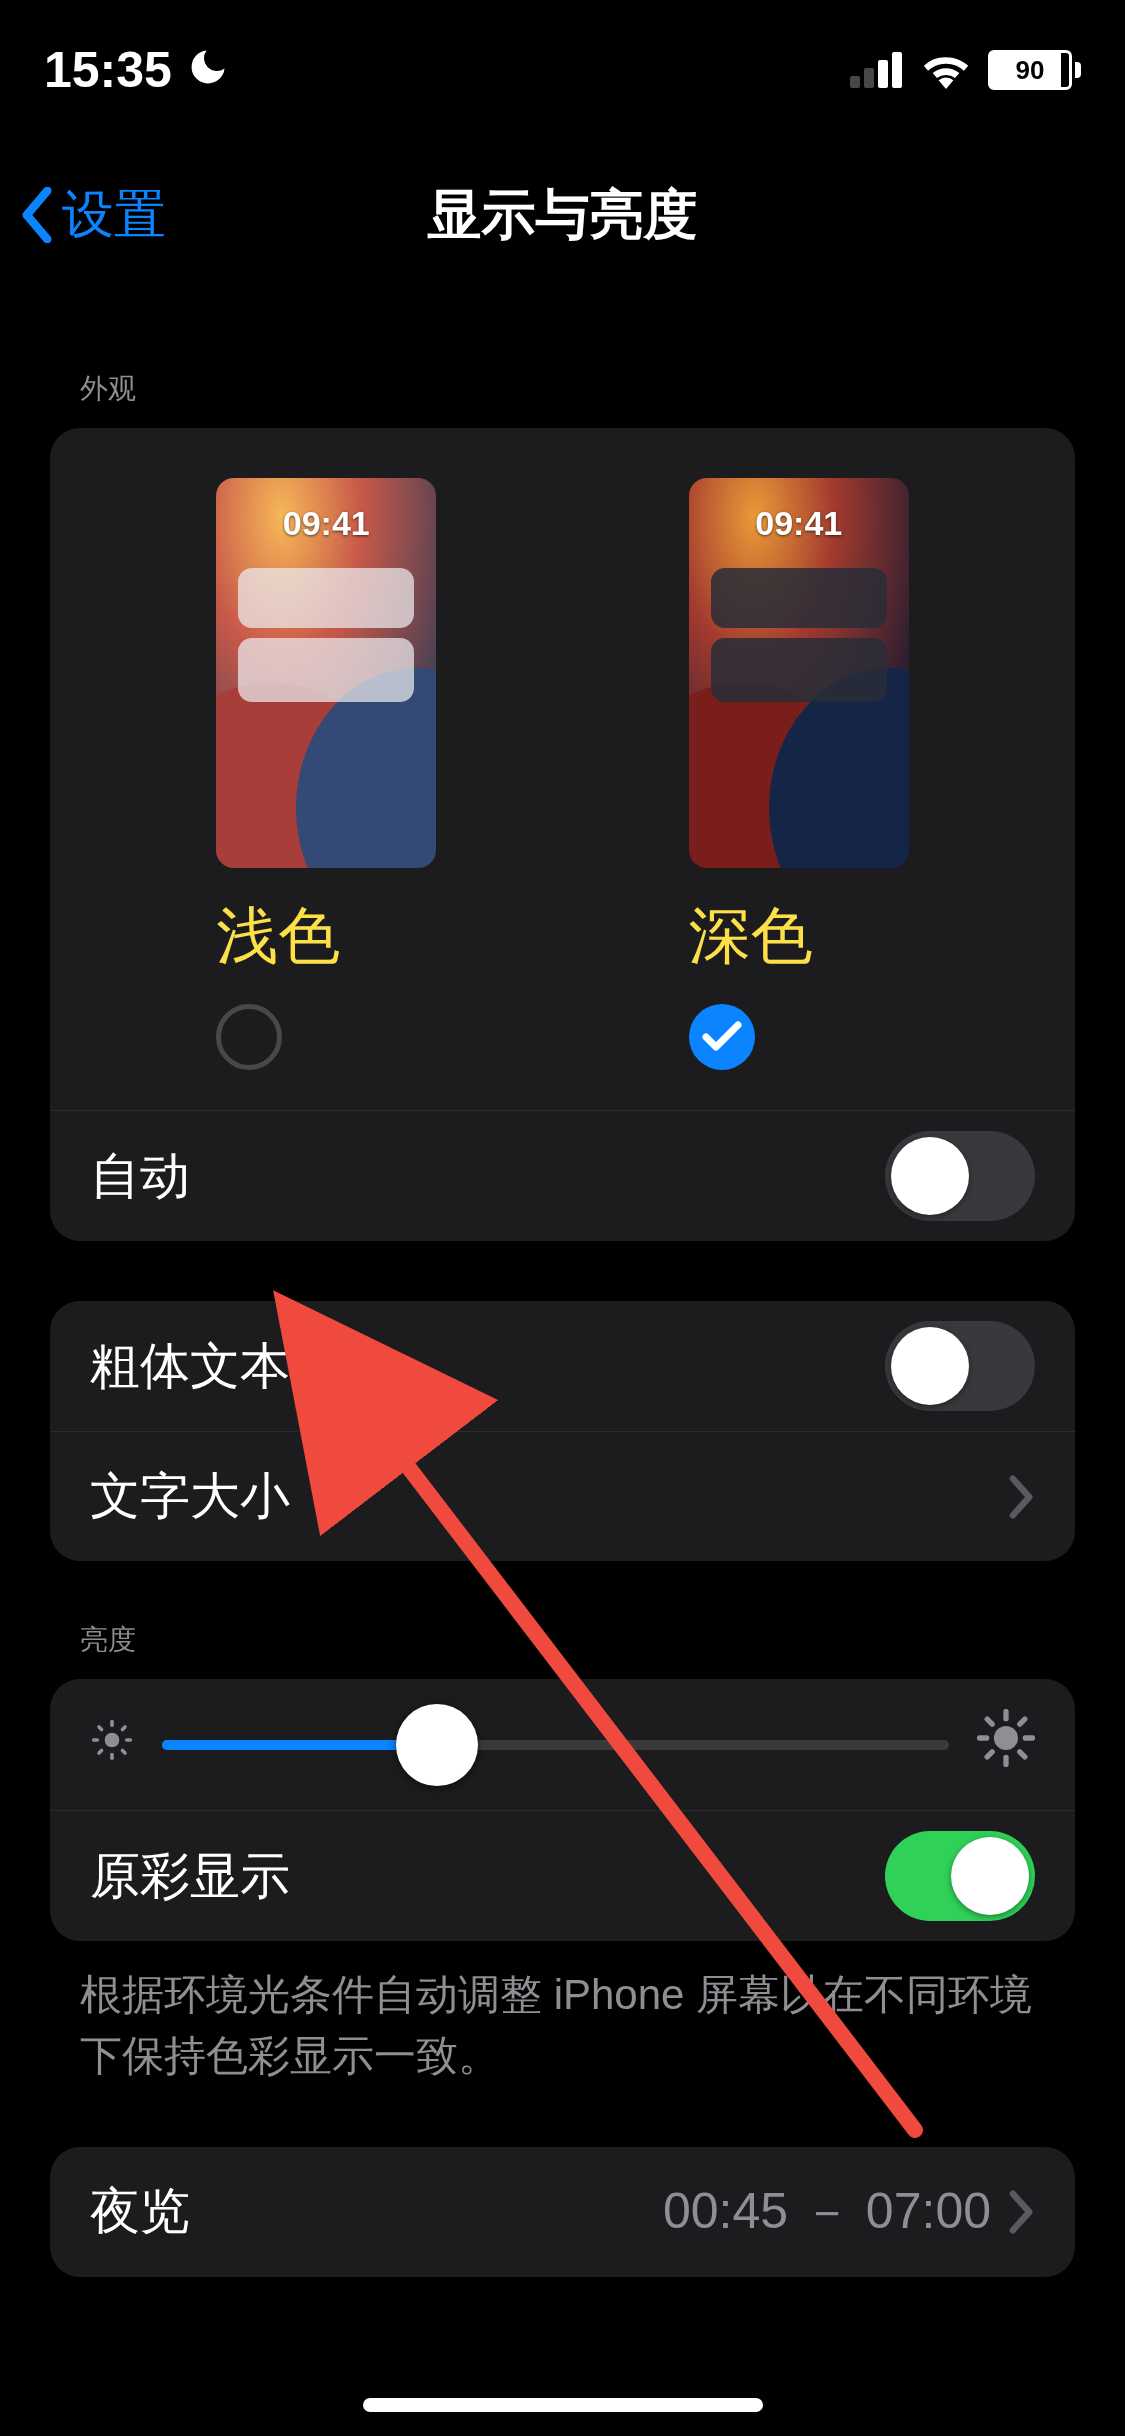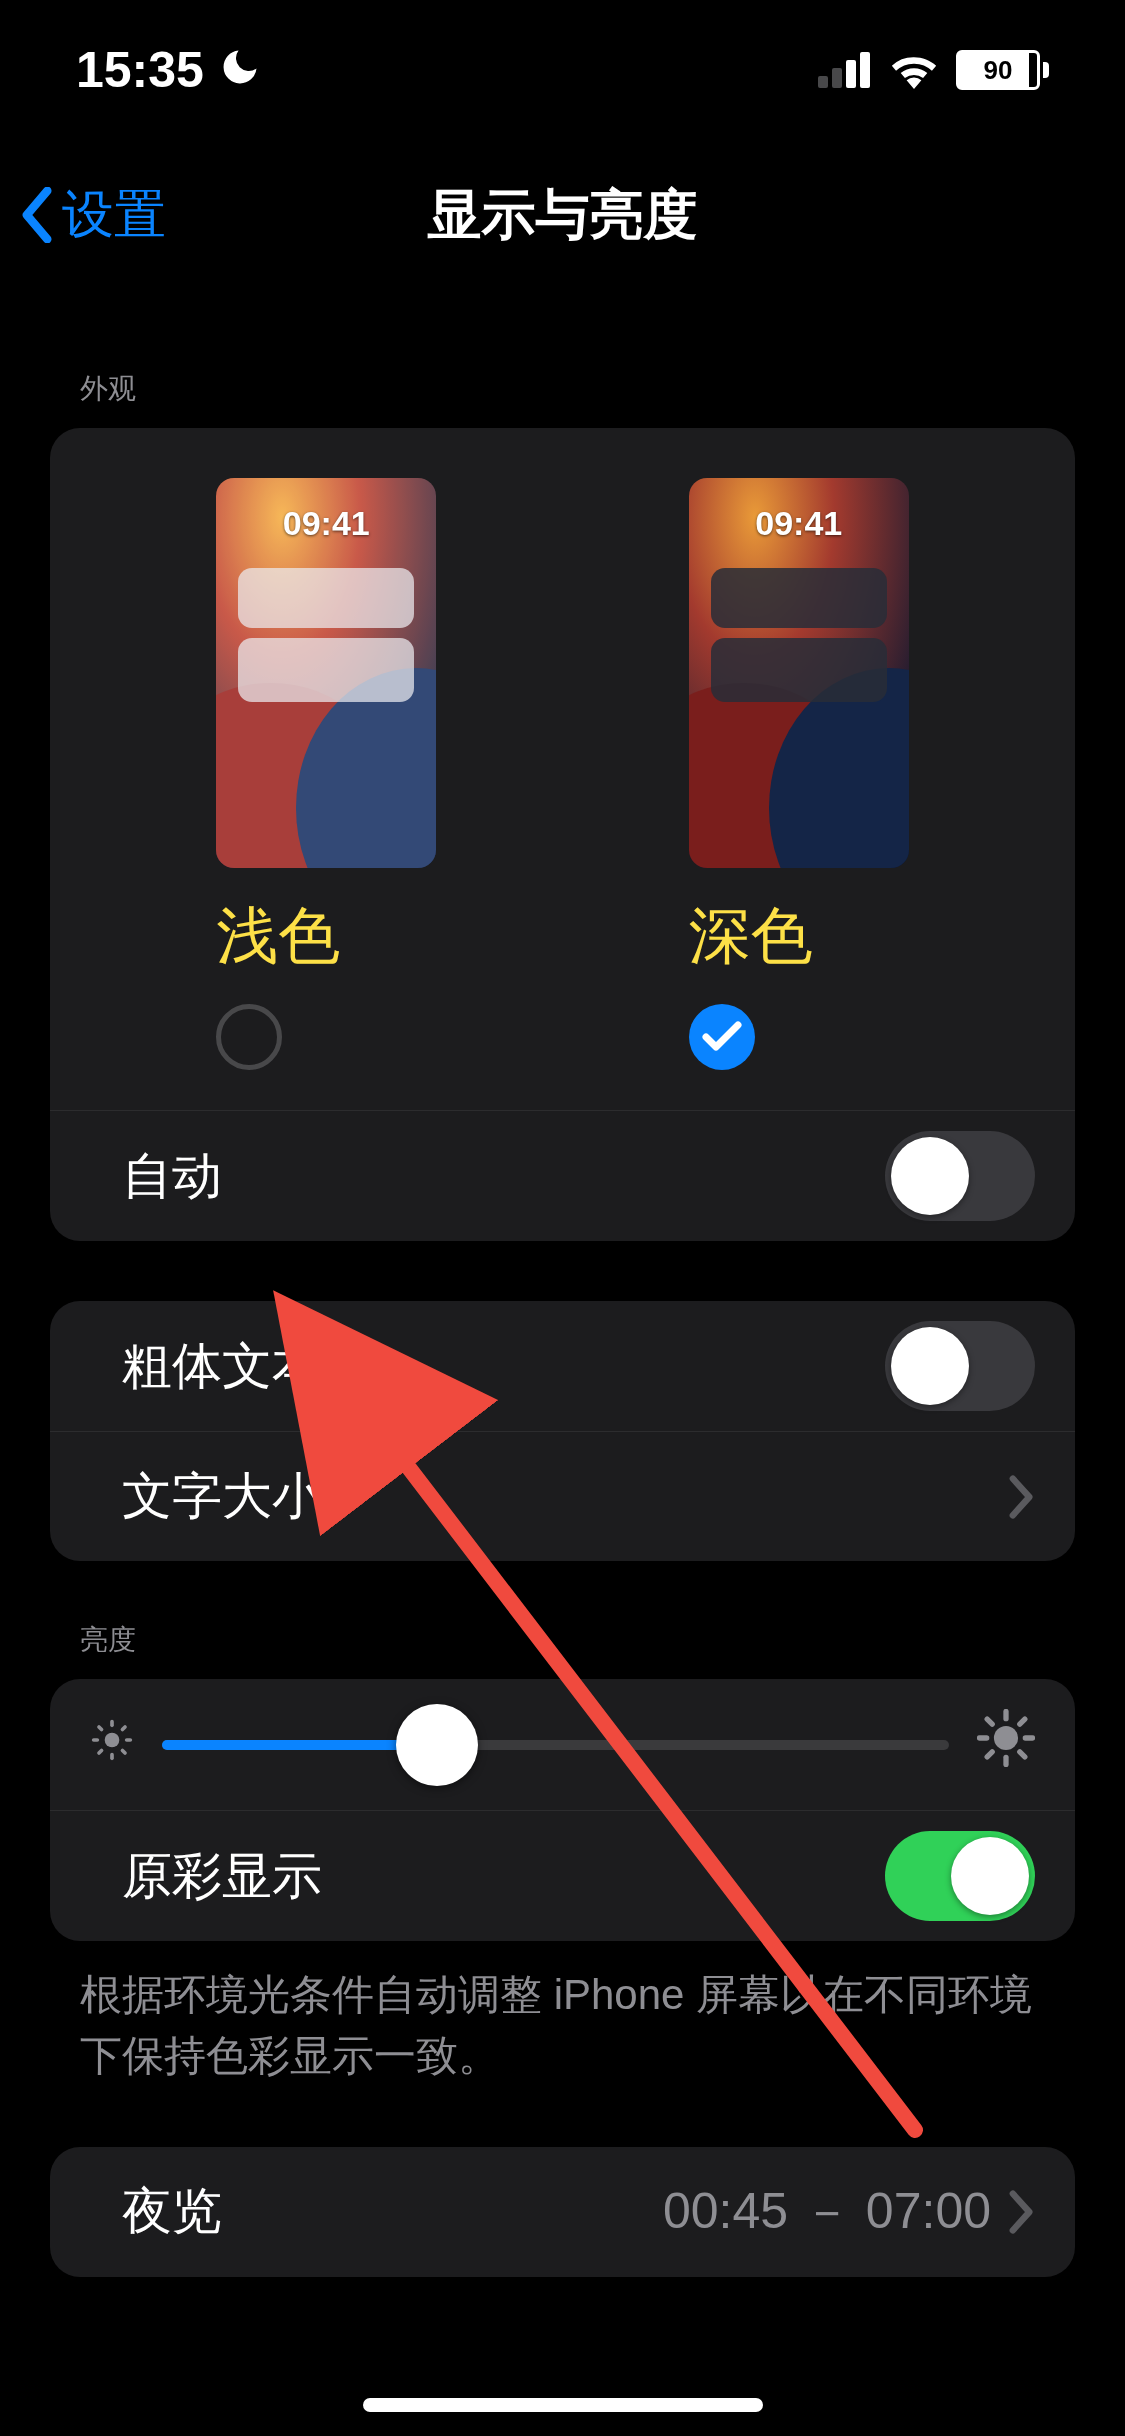--- a/index.html
+++ b/index.html
@@ -1,19 +1,19 @@
 <!DOCTYPE html>
 <html><head>
 <meta charset="utf-8">
 <style>
   * { margin: 0; padding: 0; box-sizing: border-box; -webkit-font-smoothing: antialiased; }
   html, body { width: 1125px; height: 2436px; background: #000; color: #fff; font-family: -apple-system, "Helvetica Neue", Arial, sans-serif; overflow: hidden; position: relative; }
 
   
-  .status-bar { position: absolute; top: 0; left: 0; right: 0; height: 140px; display: flex; align-items: center; justify-content: space-between; padding: 0 76px; }
+  .status-bar { position: absolute; top: 0; left: 0; right: 0; height: 140px; display: flex; align-items: center; justify-content: space-between; padding: 0 44px; }
   .status-left { display: flex; align-items: center; gap: 14px; font-size: 50px; font-weight: 600; }
   .status-right { display: flex; align-items: center; gap: 16px; }
   .moon-icon { font-size: 44px; line-height: 1; }
   .signal-icon svg, .wifi-icon svg { display: block; }
   .battery { display: flex; align-items: center; }
   .battery-body { width: 84px; height: 40px; border: 3px solid #fff; border-radius: 6px; position: relative; display: flex; align-items: center; justify-content: center; color:#000; font-size:26px; font-weight:700; background:linear-gradient(to right,#fff 0%,#fff 90%, transparent 90%); }
   .battery-tip { width: 6px; height: 16px; background: #fff; border-radius: 0 4px 4px 0; margin-left: 3px; }
 
   
   .nav-bar { position: absolute; top: 150px; left: 0; right: 0; height: 130px; display: flex; align-items: center; }
@@ -41,21 +41,21 @@
 
   .option-label { color: #fde047; font-size: 62px; }
   .radio { width: 66px; height: 66px; border-radius: 50%; }
   .radio.unchecked { border: 5px solid #48484a; }
   .radio.checked { background: #0a84ff; display:flex; align-items:center; justify-content:center; }
   .radio.checked svg { display:block; }
 
   
   .row { display: flex; align-items: center; justify-content: space-between; padding: 0 40px; min-height: 130px; }
   .row + .row { border-top: 1px solid #2c2c2e; }
-  .row-label { font-size: 50px; color: #fff; margin-left: 32px; }
+  .row-label { font-size: 50px; color: #fff; }
   .row-detail { display:flex; align-items:center; gap:18px; color:#8e8e93; font-size:50px; }
   .chevron svg { display:block; }
 
   
   .toggle { width: 150px; height: 90px; border-radius: 45px; position: relative; flex: none; }
   .toggle .knob { position:absolute; top:6px; width:78px; height:78px; border-radius:50%; background:#fff; box-shadow:0 2px 6px rgba(0,0,0,.4); }
   .toggle.off { background:#39393d; }
   .toggle.off .knob { left:6px; }
   .toggle.on { background:#30d158; }
   .toggle.on .knob { right:6px; }

